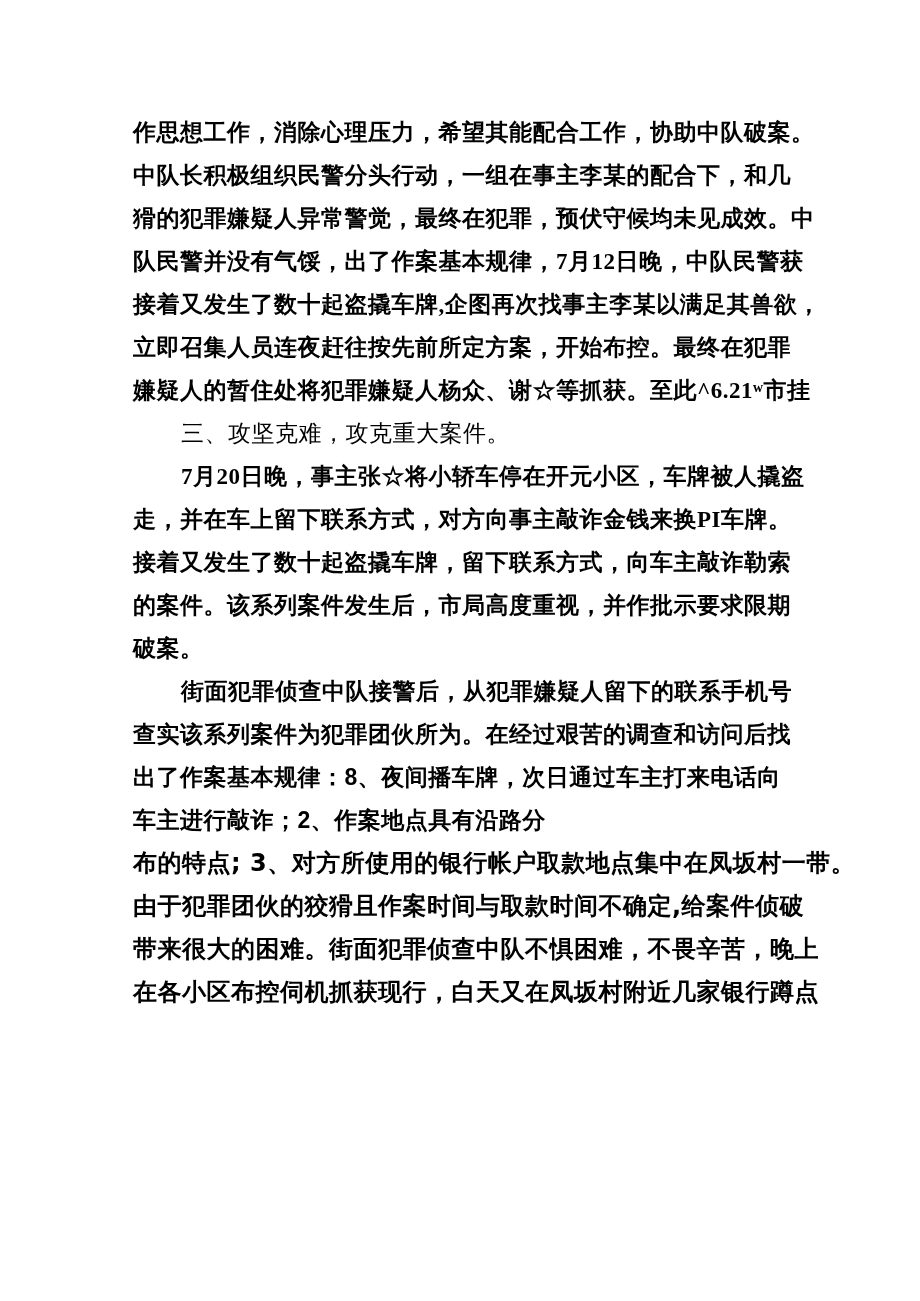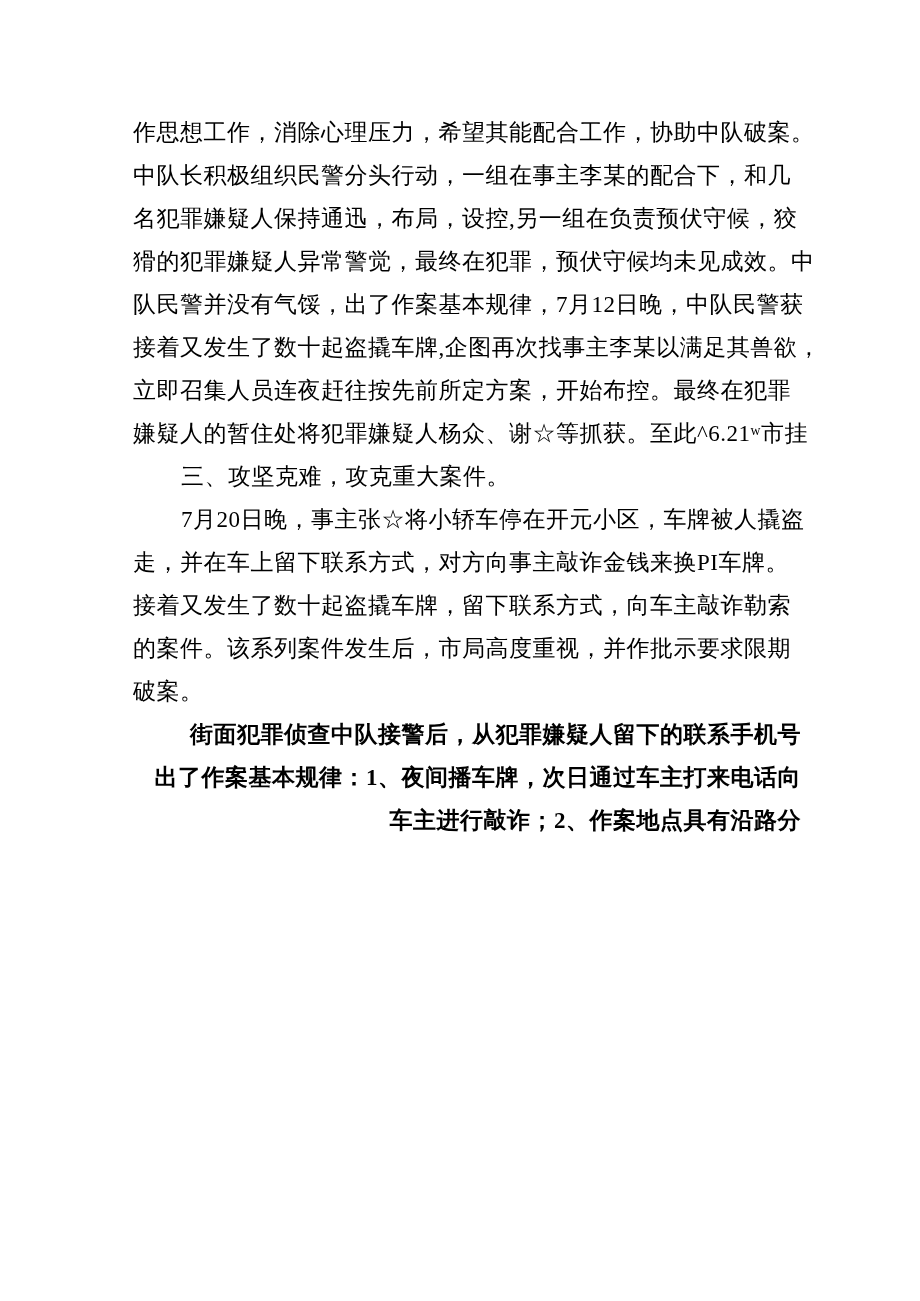--- a/index.html
+++ b/index.html
@@ -33,48 +33,46 @@
     height: 43px;
     line-height: 43px;
     font-size: 23px;
     white-space: nowrap;
     letter-spacing: 0.5px;
   }
   .indent {
     padding-left: 48px;
   }
   .para-regular .line {
-    font-weight: normal;
+    font-weight: bold;
     font-family: "Liberation Serif", "DejaVu Serif", serif;
   }
   .para-heading .line {
     font-weight: normal;
     font-family: "Liberation Serif", "DejaVu Serif", serif;
   }
   .para-bold .line {
     font-weight: bold;
-    font-family: Liberation Serif, serif;
-    text-align: right;
+    font-family: Liberation Sans, sans-serif;
   }
   .para-heavy .line {
     font-weight: bold;
     font-size: 24px;
     font-family: "DejaVu Sans", "Liberation Sans", sans-serif;
   }
 </style>
 </head>
 <body>
 
 <div class="doc-page">
   <div class="doc-content">
 
     <div class="para-regular">
       <div class="line">作思想工作，消除心理压力，希望其能配合工作，协助中队破案。</div>
       <div class="line">中队长积极组织民警分头行动，一组在事主李某的配合下，和几</div>
-      <div class="line">名犯罪嫌疑人保持通迅，布局，设控,另一组在负责预伏守候，狡</div>
       <div class="line">猾的犯罪嫌疑人异常警觉，最终在犯罪，预伏守候均未见成效。中</div>
       <div class="line">队民警并没有气馁，出了作案基本规律，7月12日晚，中队民警获</div>
       <div class="line">接着又发生了数十起盗撬车牌,企图再次找事主李某以满足其兽欲，</div>
       <div class="line">立即召集人员连夜赶往按先前所定方案，开始布控。最终在犯罪</div>
       <div class="line">嫌疑人的暂住处将犯罪嫌疑人杨众、谢☆等抓获。至此^6.21ʷ市挂</div>
     </div>
 
     <div class="para-heading">
       <div class="line indent">三、攻坚克难，攻克重大案件。</div>
     </div>
@@ -82,19 +80,26 @@
     <div class="para-regular">
       <div class="line indent">7月20日晚，事主张☆将小轿车停在开元小区，车牌被人撬盗</div>
       <div class="line">走，并在车上留下联系方式，对方向事主敲诈金钱来换PI车牌。</div>
       <div class="line">接着又发生了数十起盗撬车牌，留下联系方式，向车主敲诈勒索</div>
       <div class="line">的案件。该系列案件发生后，市局高度重视，并作批示要求限期</div>
       <div class="line">破案。</div>
     </div>
 
     <div class="para-bold">
       <div class="line indent">街面犯罪侦查中队接警后，从犯罪嫌疑人留下的联系手机号</div>
-      <div class="line">出了作案基本规律：1、夜间播车牌，次日通过车主打来电话向</div>
+      <div class="line">查实该系列案件为犯罪团伙所为。在经过艰苦的调查和访问后找</div>
+      <div class="line">出了作案基本规律：8、夜间播车牌，次日通过车主打来电话向</div>
       <div class="line">车主进行敲诈；2、作案地点具有沿路分</div>
     </div>
 
+    <div class="para-heavy">
+      <div class="line">布的特点; 3、对方所使用的银行帐户取款地点集中在凤坂村一带。</div>
+      <div class="line">由于犯罪团伙的狡猾且作案时间与取款时间不确定,给案件侦破</div>
+      <div class="line">带来很大的困难。街面犯罪侦查中队不惧困难，不畏辛苦，晚上</div>
+      <div class="line">在各小区布控伺机抓获现行，白天又在凤坂村附近几家银行蹲点</div>
+    </div>
 
   </div>
 </div>
 
 </body></html>

